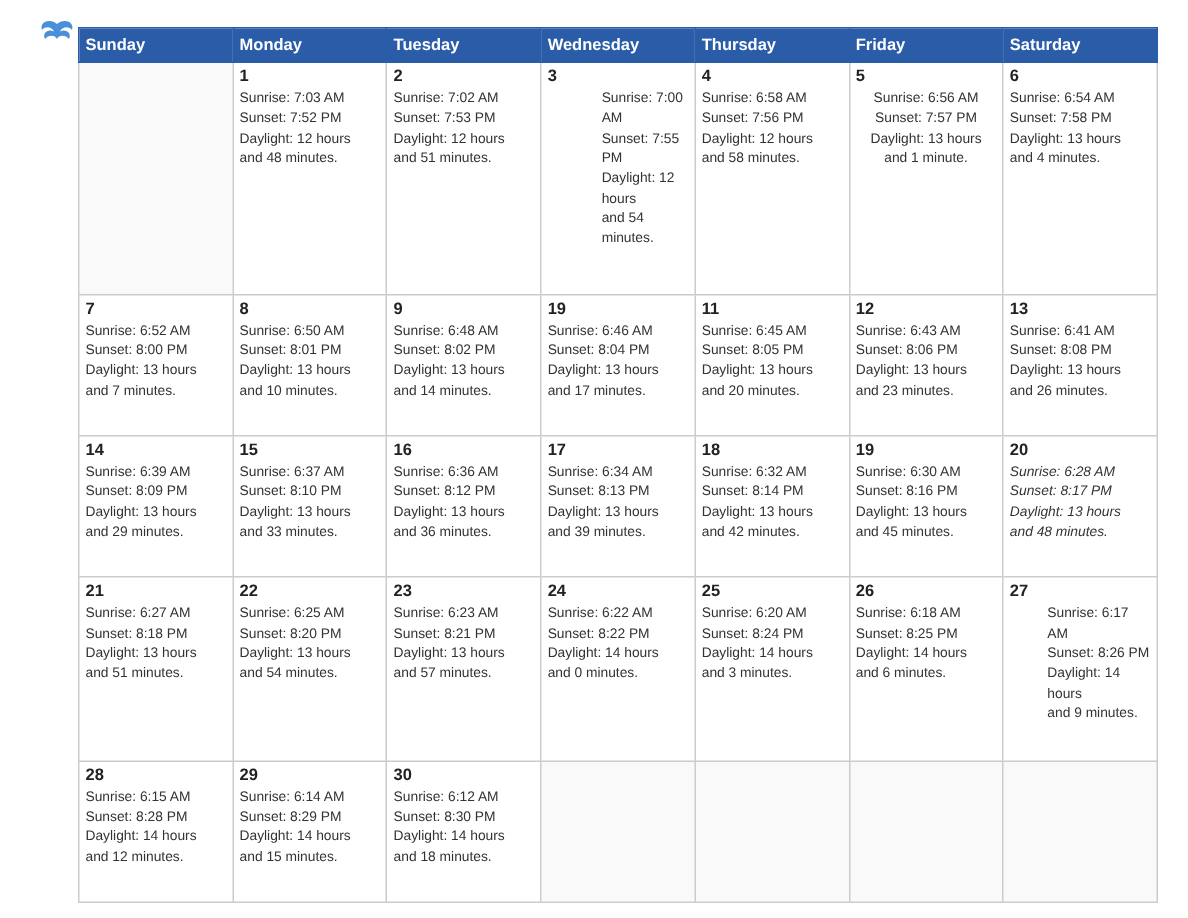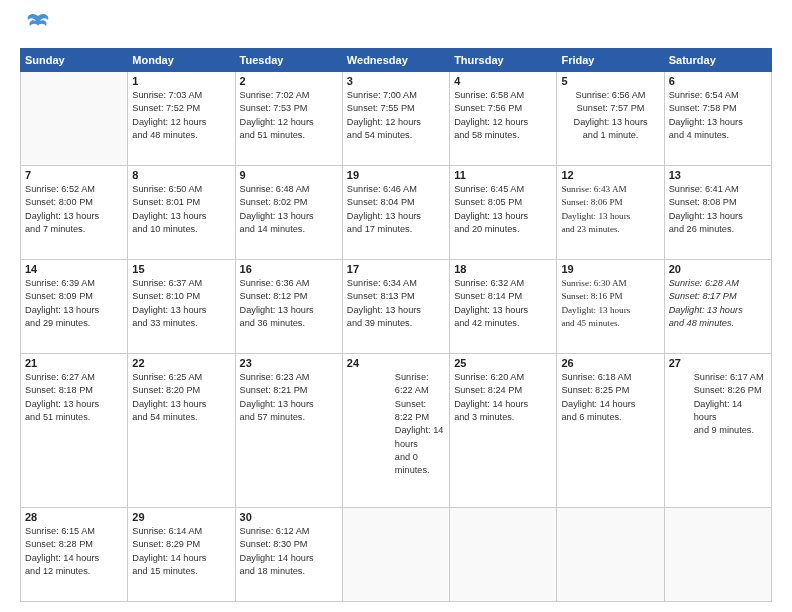--- a/index.html
+++ b/index.html
@@ -8,21 +8,21 @@
       background: #fff;
       width: 792px;
       height: 612px;
       overflow: hidden;
     }
     .page {
       width: 792px;
       height: 612px;
       padding: 18px 20px 10px 20px;
       display: flex;
-      flex-direction: column;
+      flex-direction: row;
     }
     .header {
       display: flex;
       justify-content: space-between;
       align-items: flex-start;
       margin-bottom: 10px;
     }
     .logo {
       display: flex;
       flex-direction: column;
@@ -133,21 +133,21 @@
           </td>
           <td>
             <div class="day-number">2</div>
             <div class="day-info" style="white-space: pre-line;">Sunrise: 7:02 AM
 Sunset: 7:53 PM
 Daylight: 12 hours
 and 51 minutes.</div>
           </td>
           <td>
             <div class="day-number">3</div>
-            <div class="day-info" style="white-space: pre-line;">Sunrise: 7:00 AM
+            <div class="day-info" style="white-space: pre-line; margin-left: 36px;">Sunrise: 7:00 AM
 Sunset: 7:55 PM
 Daylight: 12 hours
 and 54 minutes.</div>
           </td>
           <td>
             <div class="day-number">4</div>
             <div class="day-info" style="white-space: pre-line;">Sunrise: 6:58 AM
 Sunset: 7:56 PM
 Daylight: 12 hours
 and 58 minutes.</div>
@@ -198,21 +198,21 @@
           </td>
           <td>
             <div class="day-number">11</div>
             <div class="day-info" style="white-space: pre-line;">Sunrise: 6:45 AM
 Sunset: 8:05 PM
 Daylight: 13 hours
 and 20 minutes.</div>
           </td>
           <td>
             <div class="day-number">12</div>
-            <div class="day-info" style="white-space: pre-line; font-family: Liberation Serif, serif;">Sunrise: 6:43 AM
+            <div class="day-info" style="white-space: pre-line;">Sunrise: 6:43 AM
 Sunset: 8:06 PM
 Daylight: 13 hours
 and 23 minutes.</div>
           </td>
           <td>
             <div class="day-number">13</div>
             <div class="day-info" style="white-space: pre-line;">Sunrise: 6:41 AM
 Sunset: 8:08 PM
 Daylight: 13 hours
 and 26 minutes.</div>
@@ -249,21 +249,21 @@
           </td>
           <td>
             <div class="day-number">18</div>
             <div class="day-info" style="white-space: pre-line;">Sunrise: 6:32 AM
 Sunset: 8:14 PM
 Daylight: 13 hours
 and 42 minutes.</div>
           </td>
           <td>
             <div class="day-number">19</div>
-            <div class="day-info" style="white-space: pre-line; font-family: Liberation Serif, serif;">Sunrise: 6:30 AM
+            <div class="day-info" style="white-space: pre-line;">Sunrise: 6:30 AM
 Sunset: 8:16 PM
 Daylight: 13 hours
 and 45 minutes.</div>
           </td>
           <td>
             <div class="day-number">20</div>
             <div class="day-info" style="white-space: pre-line; font-style: italic;">Sunrise: 6:28 AM
 Sunset: 8:17 PM
 Daylight: 13 hours
 and 48 minutes.</div>
@@ -286,21 +286,21 @@
           </td>
           <td>
             <div class="day-number">23</div>
             <div class="day-info" style="white-space: pre-line;">Sunrise: 6:23 AM
 Sunset: 8:21 PM
 Daylight: 13 hours
 and 57 minutes.</div>
           </td>
           <td>
             <div class="day-number">24</div>
-            <div class="day-info" style="white-space: pre-line; margin-left: 48px;">Sunrise: 6:22 AM
+            <div class="day-info" style="white-space: pre-line;">Sunrise: 6:22 AM
 Sunset: 8:22 PM
 Daylight: 14 hours
 and 0 minutes.</div>
           </td>
           <td>
             <div class="day-number">25</div>
             <div class="day-info" style="white-space: pre-line;">Sunrise: 6:20 AM
 Sunset: 8:24 PM
 Daylight: 14 hours
 and 3 minutes.</div>

